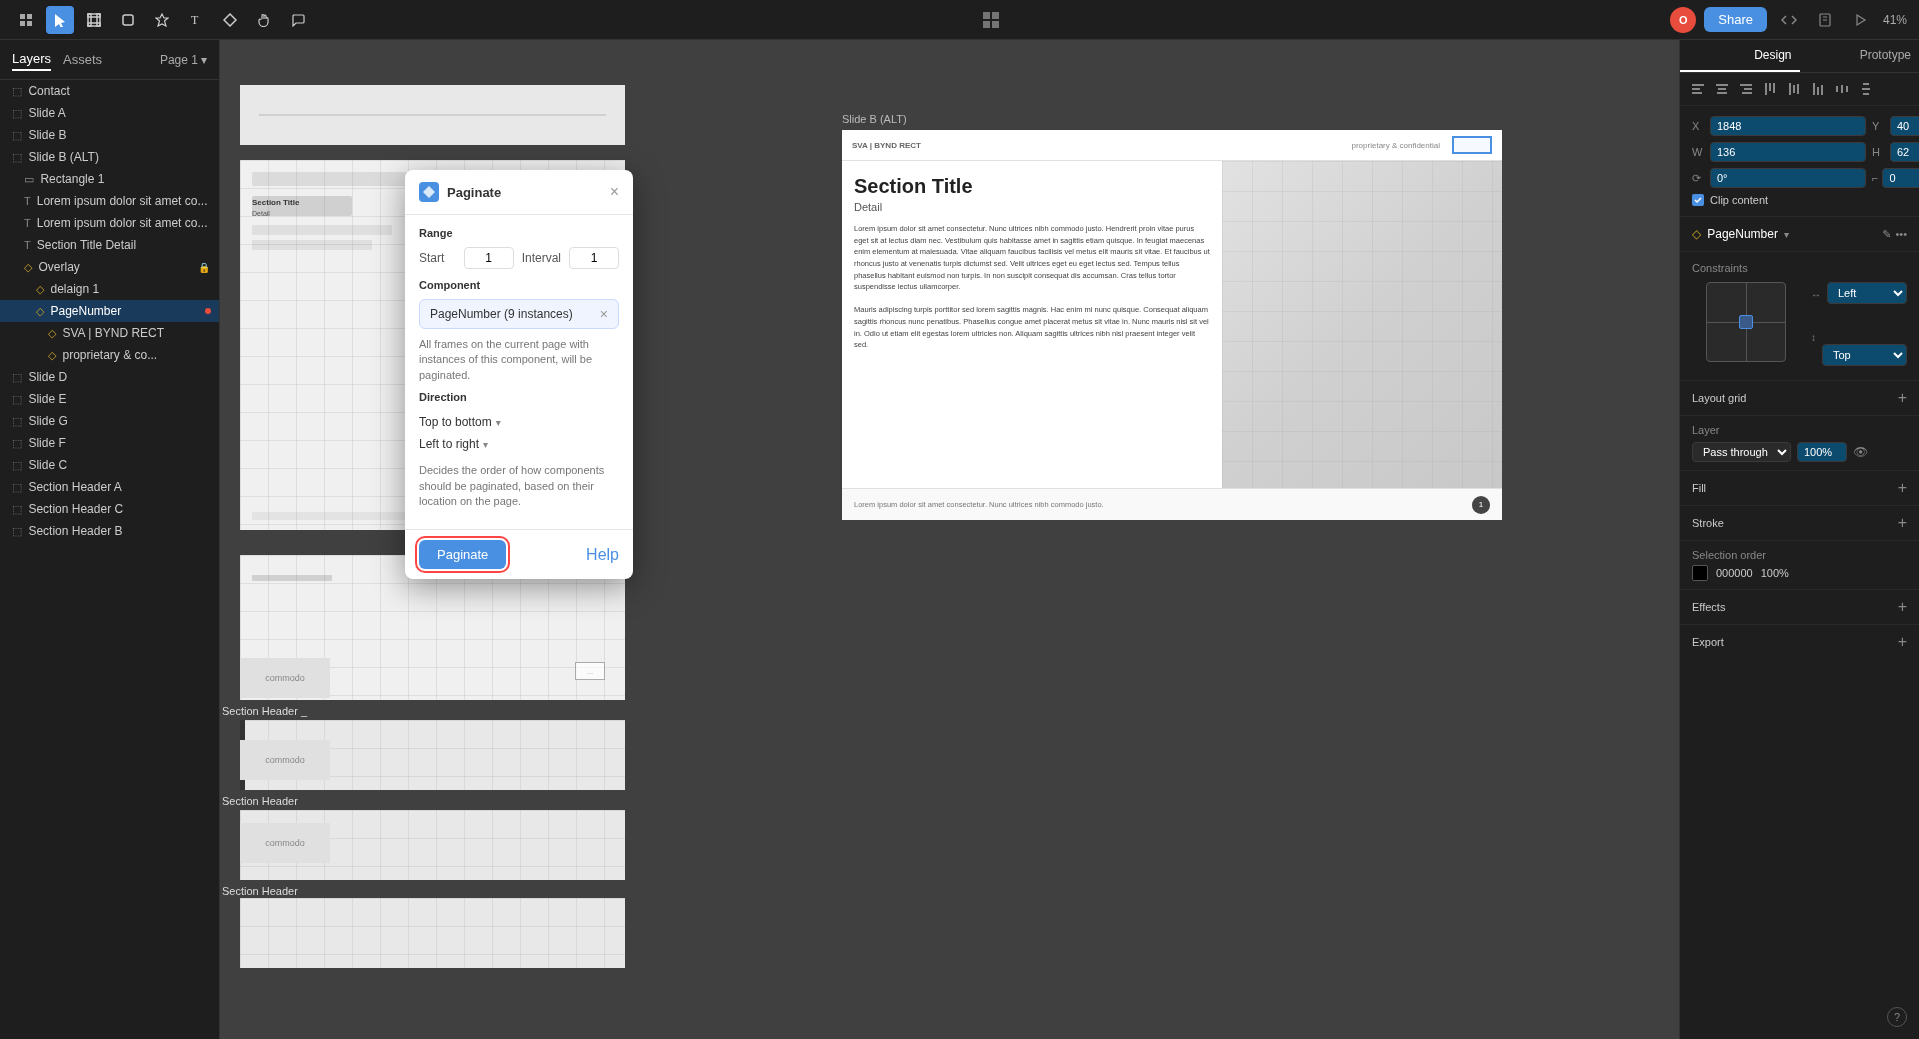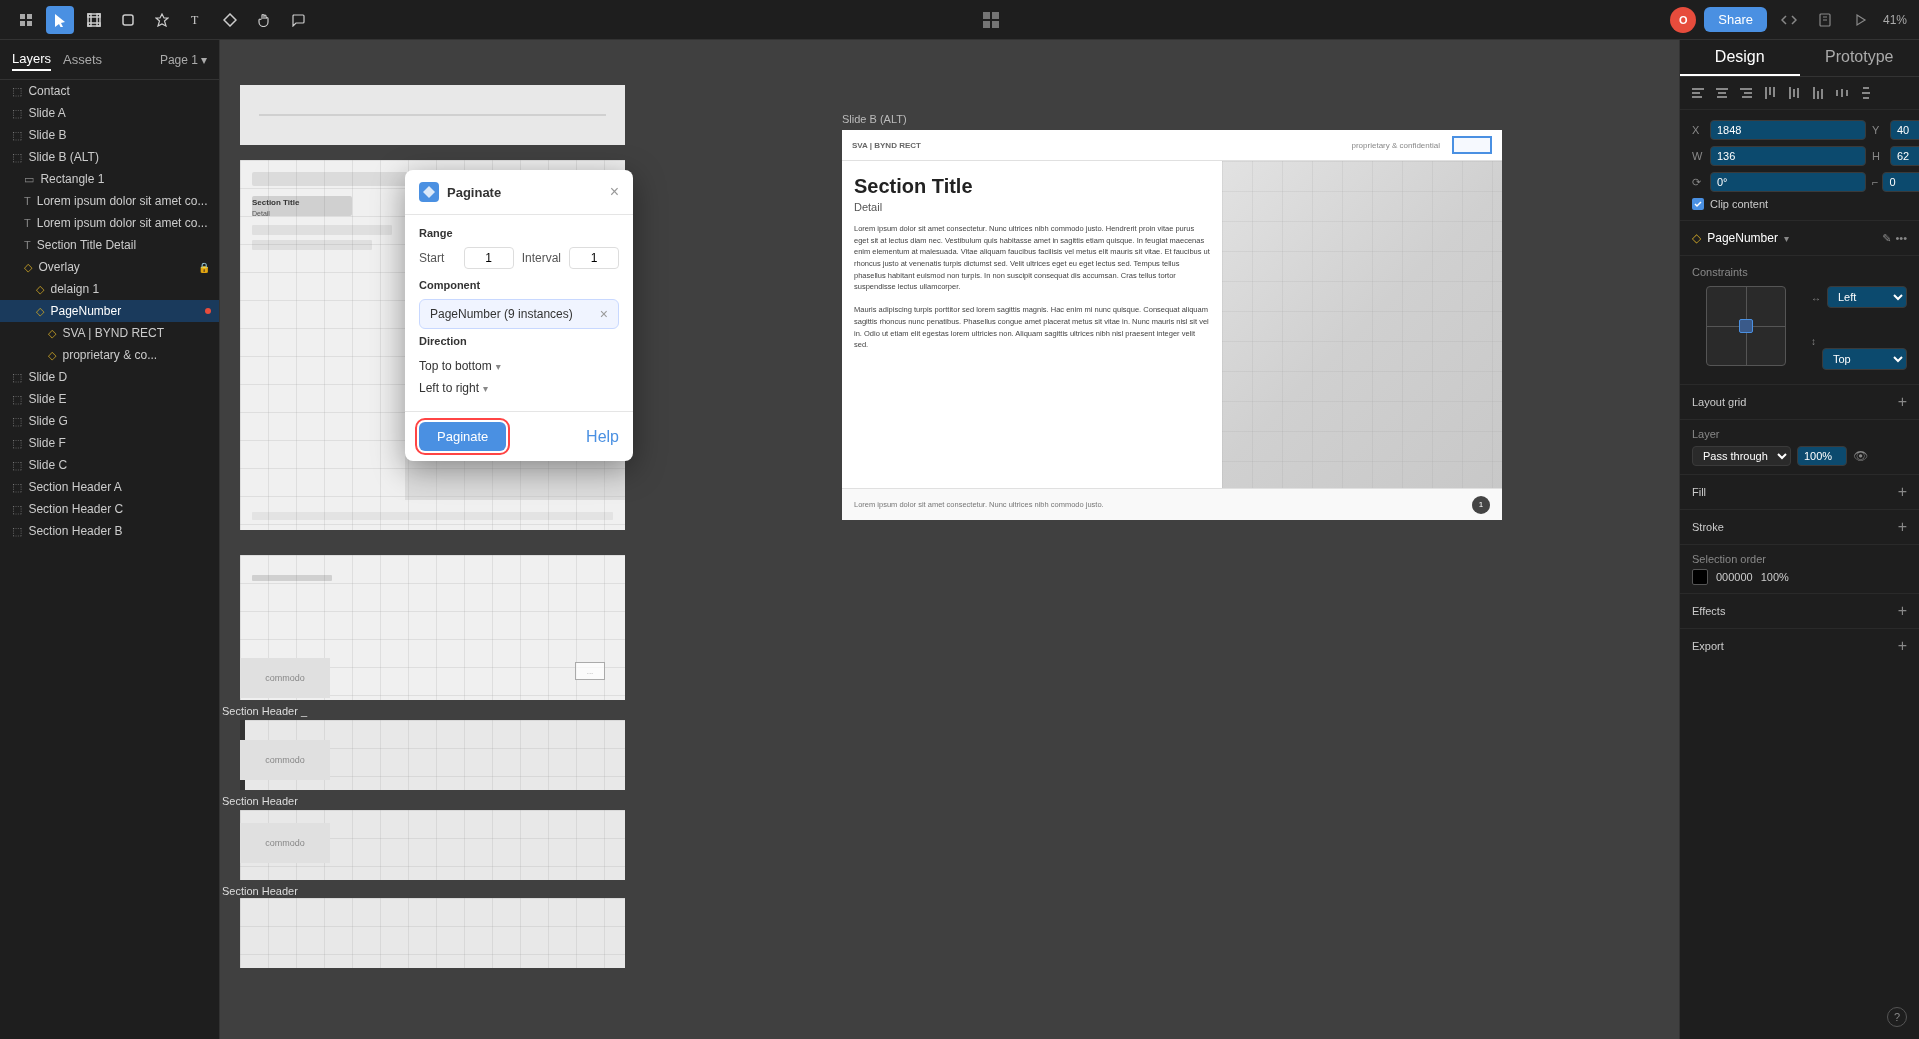--- a/index.html
+++ b/index.html
@@ -148,21 +148,21 @@
     .right-sidebar {
       width: 240px;
       background: #1e1e1e;
       border-left: 1px solid #333;
       display: flex;
       flex-direction: column;
       flex-shrink: 0;
       overflow-y: auto;
     }
     .right-tabs { display: flex; border-bottom: 1px solid #333; }
-    .right-tab { flex: 1; padding: 8px; text-align: center; font-size: 16px; color: #aaa; cursor: pointer; }
+    .right-tab { flex: 1; padding: 8px; text-align: right; font-size: 12px; color: #aaa; cursor: pointer; }
     .right-tab.active { color: #fff; border-bottom: 2px solid #fff; }
 
     .right-section { padding: 10px 12px; border-bottom: 1px solid #2a2a2a; }
     .right-section-title { font-size: 11px; color: #888; margin-bottom: 8px; font-weight: 500; }
 
     .coords-row { display: flex; gap: 6px; margin-bottom: 6px; }
     .coord-field { display: flex; align-items: center; gap: 4px; flex: 1; }
     .coord-label { font-size: 11px; color: #888; width: 14px; }
     .coord-input {
       flex: 1; background: #0c4a6e; border: 1px solid #3a3a3a; border-radius: 4px;
@@ -544,33 +544,35 @@
           </div>
 
           <div class="modal-component-section">
             <div class="modal-section-label">Component</div>
             <div class="component-chip">
               <span class="component-chip-label">PageNumber (9 instances)</span>
               <span class="component-chip-close">×</span>
             </div>
           </div>
 
+          <div class="modal-desc">All frames on the current page with instances of this component, will be paginated.</div>
 
           <div class="modal-direction-section">
             <div class="modal-section-label">Direction</div>
             <div class="direction-item">
               <span>Top to bottom</span>
               <span class="direction-caret">▾</span>
             </div>
             <div class="direction-item">
               <span>Left to right</span>
               <span class="direction-caret">▾</span>
             </div>
           </div>
 
+          <div class="modal-desc">Decides the order of how components should be paginated, based on their location on the page.</div>
         </div>
 
         <div class="modal-footer">
           <button class="paginate-btn">Paginate</button>
           <span class="help-link">Help</span>
         </div>
       </div>
     </div>
   </div>
 

